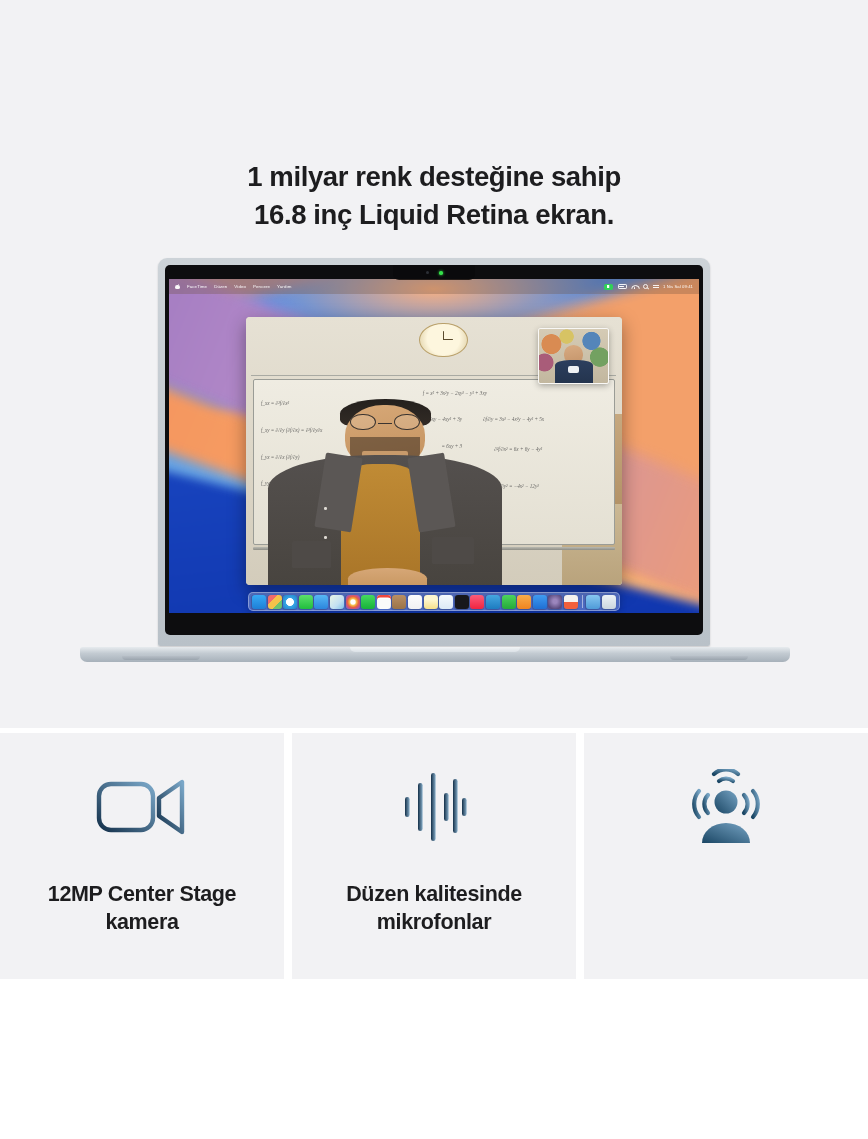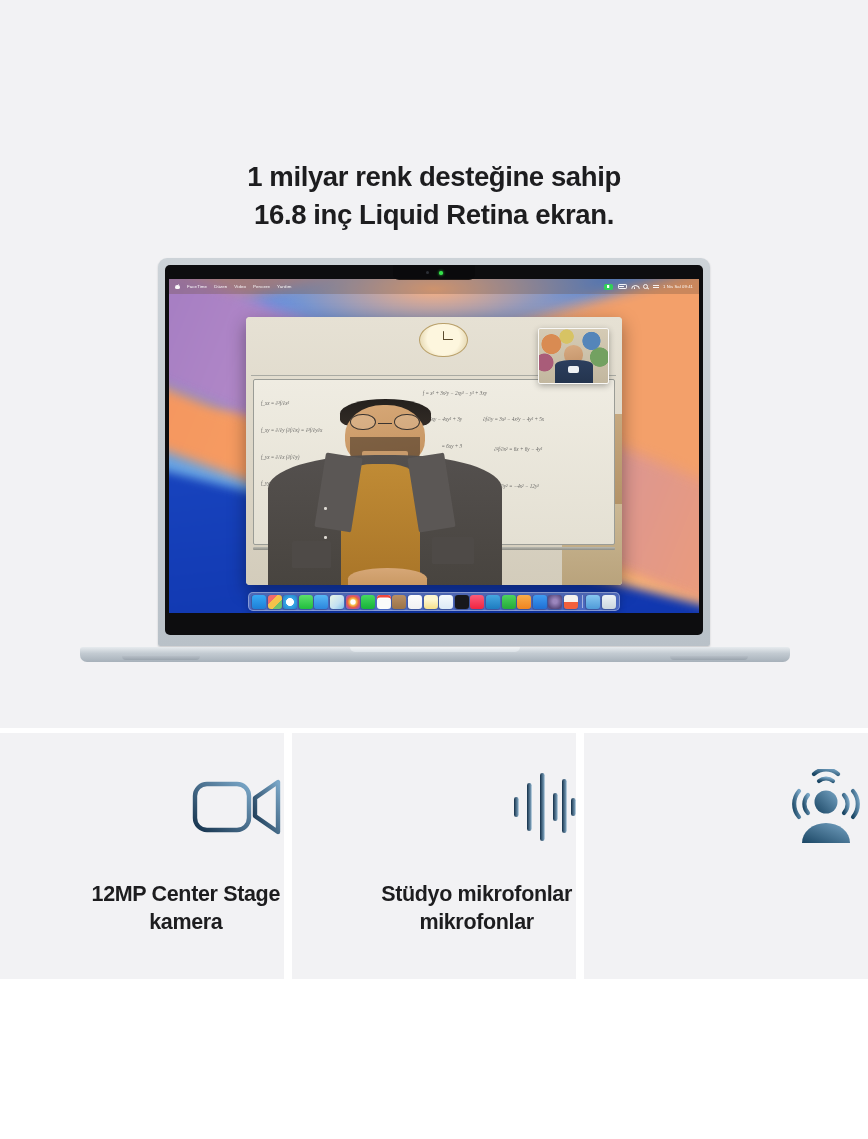--- a/index.html
+++ b/index.html
@@ -229,21 +229,21 @@
     background: linear-gradient(180deg,#f2f5f7,#dbe1e6); border-radius:0 0 5px 5px;
   }
   .foot { position:absolute; bottom:2px; width:78px; height:4px;
     background: linear-gradient(180deg,#b6bec6,#9aa4ad); border-radius:0 0 4px 4px; }
   .foot.l { left:42px; } .foot.r { right:42px; }
 
   
   .cards { position:absolute; left:0; top:733px; width:868px; height:246px;
            display:flex; gap:8px; }
   .card { flex:1 1 0; background:#f2f2f4; position:relative;
-          display:flex; flex-direction:column; align-items:flex-end; }
+          display:flex; flex-direction:column; align-items:center; }
   .card .icowrap { height:148px; display:flex; align-items:center; justify-content:center; }
   .card .ctitle {
     font-size:21.5px; font-weight:bold; line-height:1.28; color:#1d1d1f;
     text-align:center; letter-spacing:-0.35px; white-space:pre-line;
     padding: 0 4px;
   }
   .card.third .ctitle { white-space: nowrap; }
 </style>
 </head>
 <body>
@@ -418,21 +418,21 @@
           <g fill="url(#gwav)">
             <rect x="4" y="28" width="4.6" height="20" rx="2.3"></rect>
             <rect x="17" y="14" width="4.6" height="48" rx="2.3"></rect>
             <rect x="30" y="4" width="4.6" height="68" rx="2.3"></rect>
             <rect x="43" y="24" width="4.6" height="28" rx="2.3"></rect>
             <rect x="52" y="10" width="4.6" height="54" rx="2.3"></rect>
             <rect x="61" y="29" width="4.6" height="18" rx="2.3"></rect>
           </g>
         </svg>
       </div>
-      <div class="ctitle">Stüdyo mikrofonlar
+      <div class="ctitle">Düzen kalitesinde
 mikrofonlar</div>
     </div>
 
     <div class="card third">
       <div class="icowrap">
         <svg width="84" height="76" viewBox="0 0 84 76">
           <defs>
             <linearGradient id="gsp" x1="0" y1="1" x2="1" y2="0">
               <stop offset="0" stop-color="#1a4664"></stop>
               <stop offset="1" stop-color="#77a4c4"></stop>

